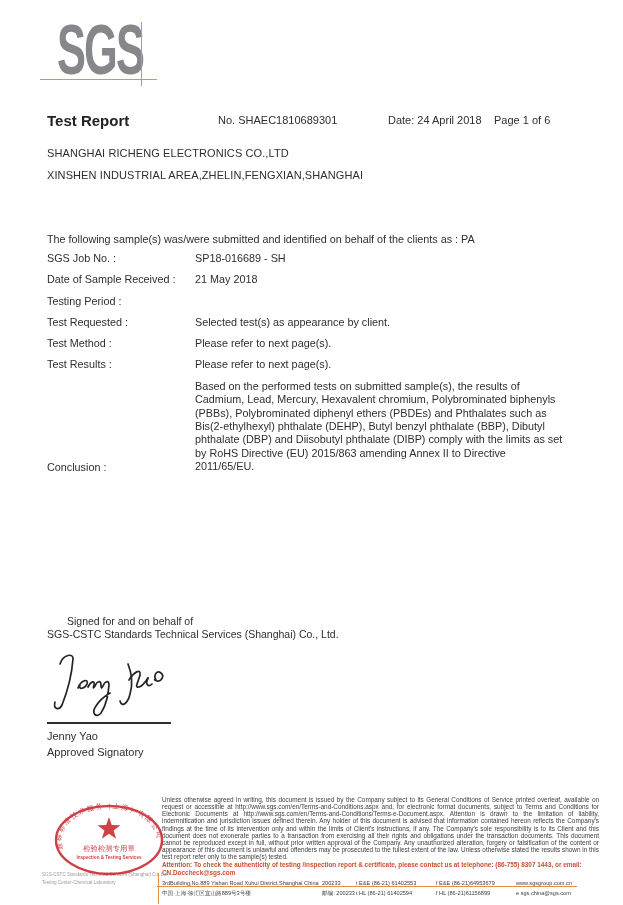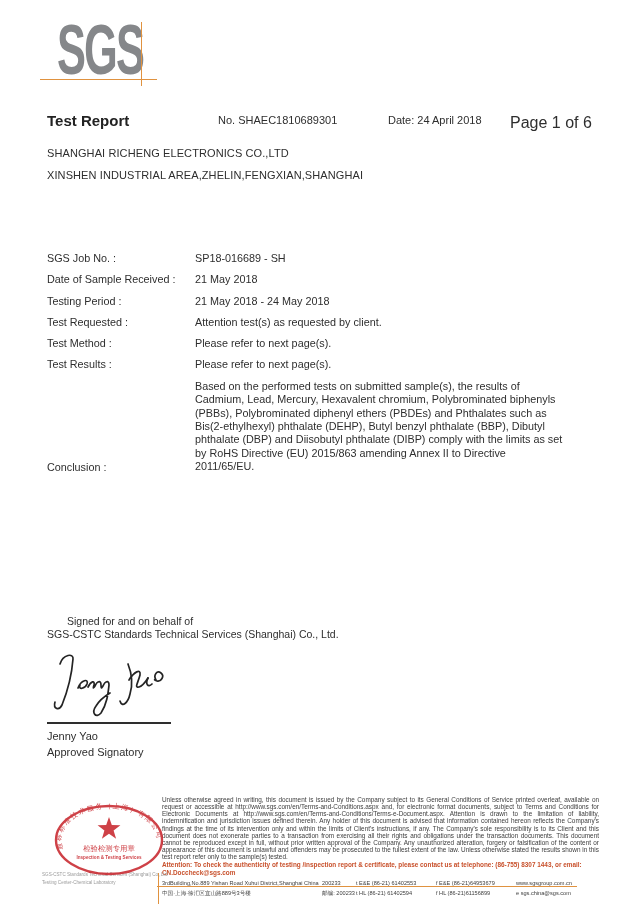--- a/index.html
+++ b/index.html
@@ -16,21 +16,21 @@
     color:#85878a; letter-spacing:-3px; transform:scaleX(0.62); transform-origin:0 0;
   }
   .crop { background:#e0923f; }
   .crop-h-top { left:40px; top:79px; width:117px; height:1.3px; }
   .crop-v-top { left:141px; top:22px; width:1.3px; height:64px; }
 
   
   .report-title { left:47px; top:112px; font-size:15px; font-weight:700; color:#222; }
   .report-no { left:218px; top:114px; font-size:11px; }
   .report-date { left:388px; top:114px; font-size:11px; }
-  .report-page { left:510px; top:114px; font-size:16px; }
+  .report-page { left:494px; top:114px; font-size:11px; }
 
   .client-name { left:47px; top:147px; font-size:11px; letter-spacing:0.1px; }
   .client-addr { left:47px; top:169px; font-size:11px; letter-spacing:0.1px; }
 
   .intro { left:47px; top:233px; font-size:10.8px; }
 
   .fields { left:47px; top:252px; width:545px; }
   .kv { display:flex; align-items:flex-end; font-size:10.8px; line-height:12.6px; margin-bottom:8.7px; }
   .kv .k { width:148px; flex:none; }
   .kv .v { flex:1; }
@@ -70,37 +70,37 @@
   <div class="abs crop crop-v-top"></div>
 
   <div class="abs report-title">Test Report</div>
   <div class="abs report-no">No. SHAEC1810689301</div>
   <div class="abs report-date">Date: 24 April 2018</div>
   <div class="abs report-page">Page 1 of 6</div>
 
   <div class="abs client-name">SHANGHAI RICHENG ELECTRONICS CO.,LTD</div>
   <div class="abs client-addr">XINSHEN INDUSTRIAL AREA,ZHELIN,FENGXIAN,SHANGHAI</div>
 
+  <div class="abs intro">The following sample(s) was/were submitted and identified on behalf of the clients as : PA</div>
 
   <div class="abs fields">
     <div class="kv">
       <div class="k">SGS Job No. :</div>
       <div class="v">SP18-016689 - SH</div>
     </div>
     <div class="kv">
       <div class="k">Date of Sample Received :</div>
       <div class="v">21 May 2018</div>
     </div>
     <div class="kv">
       <div class="k">Testing Period :</div>
-      <div class="v">21 May 2018 - 24 May 2018</div>
     </div>
     <div class="kv">
       <div class="k">Test Requested :</div>
-      <div class="v">Attention test(s) as requested by client.</div>
+      <div class="v">Selected test(s) as appearance by client.</div>
     </div>
     <div class="kv">
       <div class="k">Test Method :</div>
       <div class="v">Please refer to next page(s).</div>
     </div>
     <div class="kv">
       <div class="k">Test Results :</div>
       <div class="v">Please refer to next page(s).</div>
     </div>
     <div class="kv">

